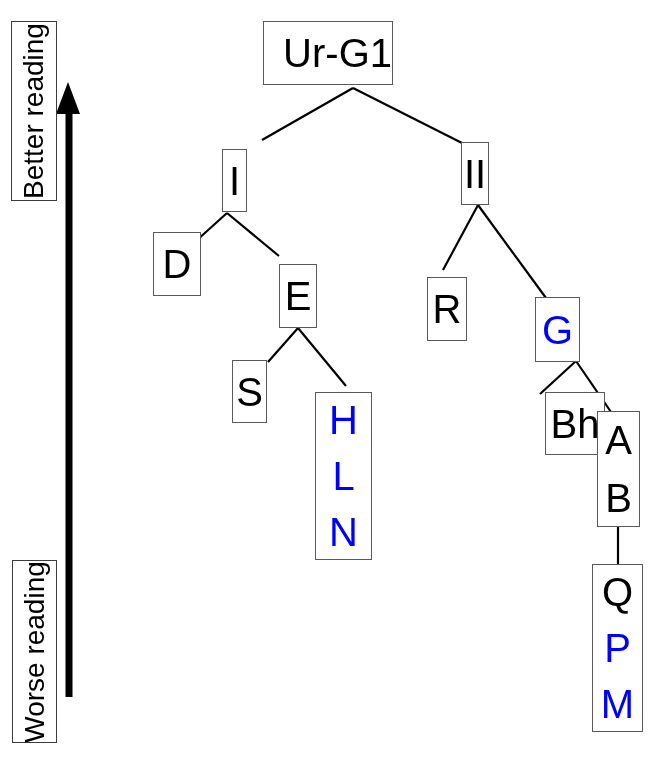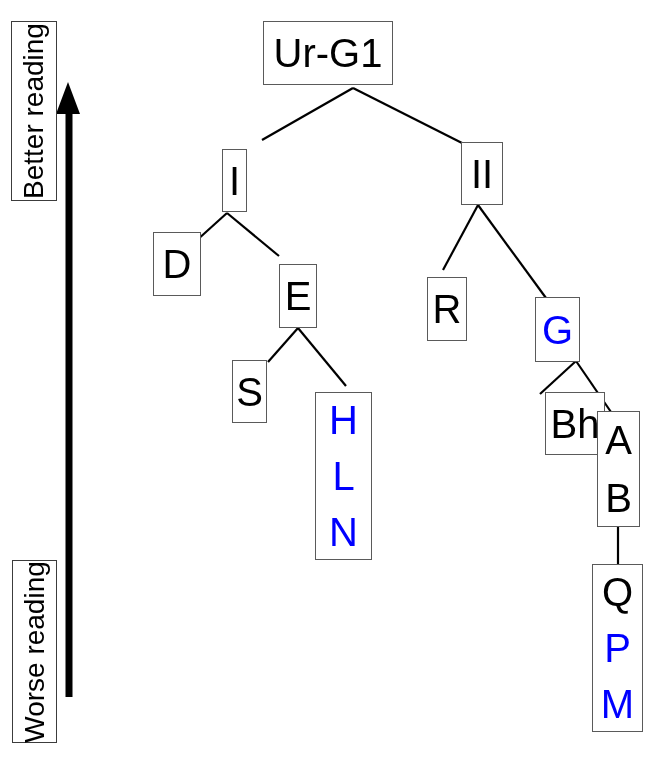--- a/index.html
+++ b/index.html
@@ -79,29 +79,29 @@
     </g>
   </svg>
 
   <div class="vlabel" style="left:11px; top:21px; width:46px; height:180px;">
     <span>Better reading</span>
   </div>
   <div class="vlabel" style="left:12px; top:560px; width:45px; height:183px;">
     <span>Worse reading</span>
   </div>
 
-  <div class="node" style="left:263px; top:21px; width:130px; height:64px;">
+  <div class="node" style="left:263px; top:21px; width:130px; height:64px;justify-content:flex-end;">
     <span>Ur-G1</span>
   </div>
 
   <div class="node" style="left:222px; top:149px; width:25px; height:63px;">
     <span>I</span>
   </div>
 
-  <div class="node" style="left:461px; top:142px; width:42px; height:63px;">
+  <div class="node" style="left:461px; top:142px; width:28px; height:63px;">
     <span>II</span>
   </div>
 
   <div class="node" style="left:153px; top:232px; width:48px; height:64px;">
     <span>D</span>
   </div>
 
   <div class="node" style="left:279px; top:264px; width:38px; height:64px;">
     <span>E</span>
   </div>

